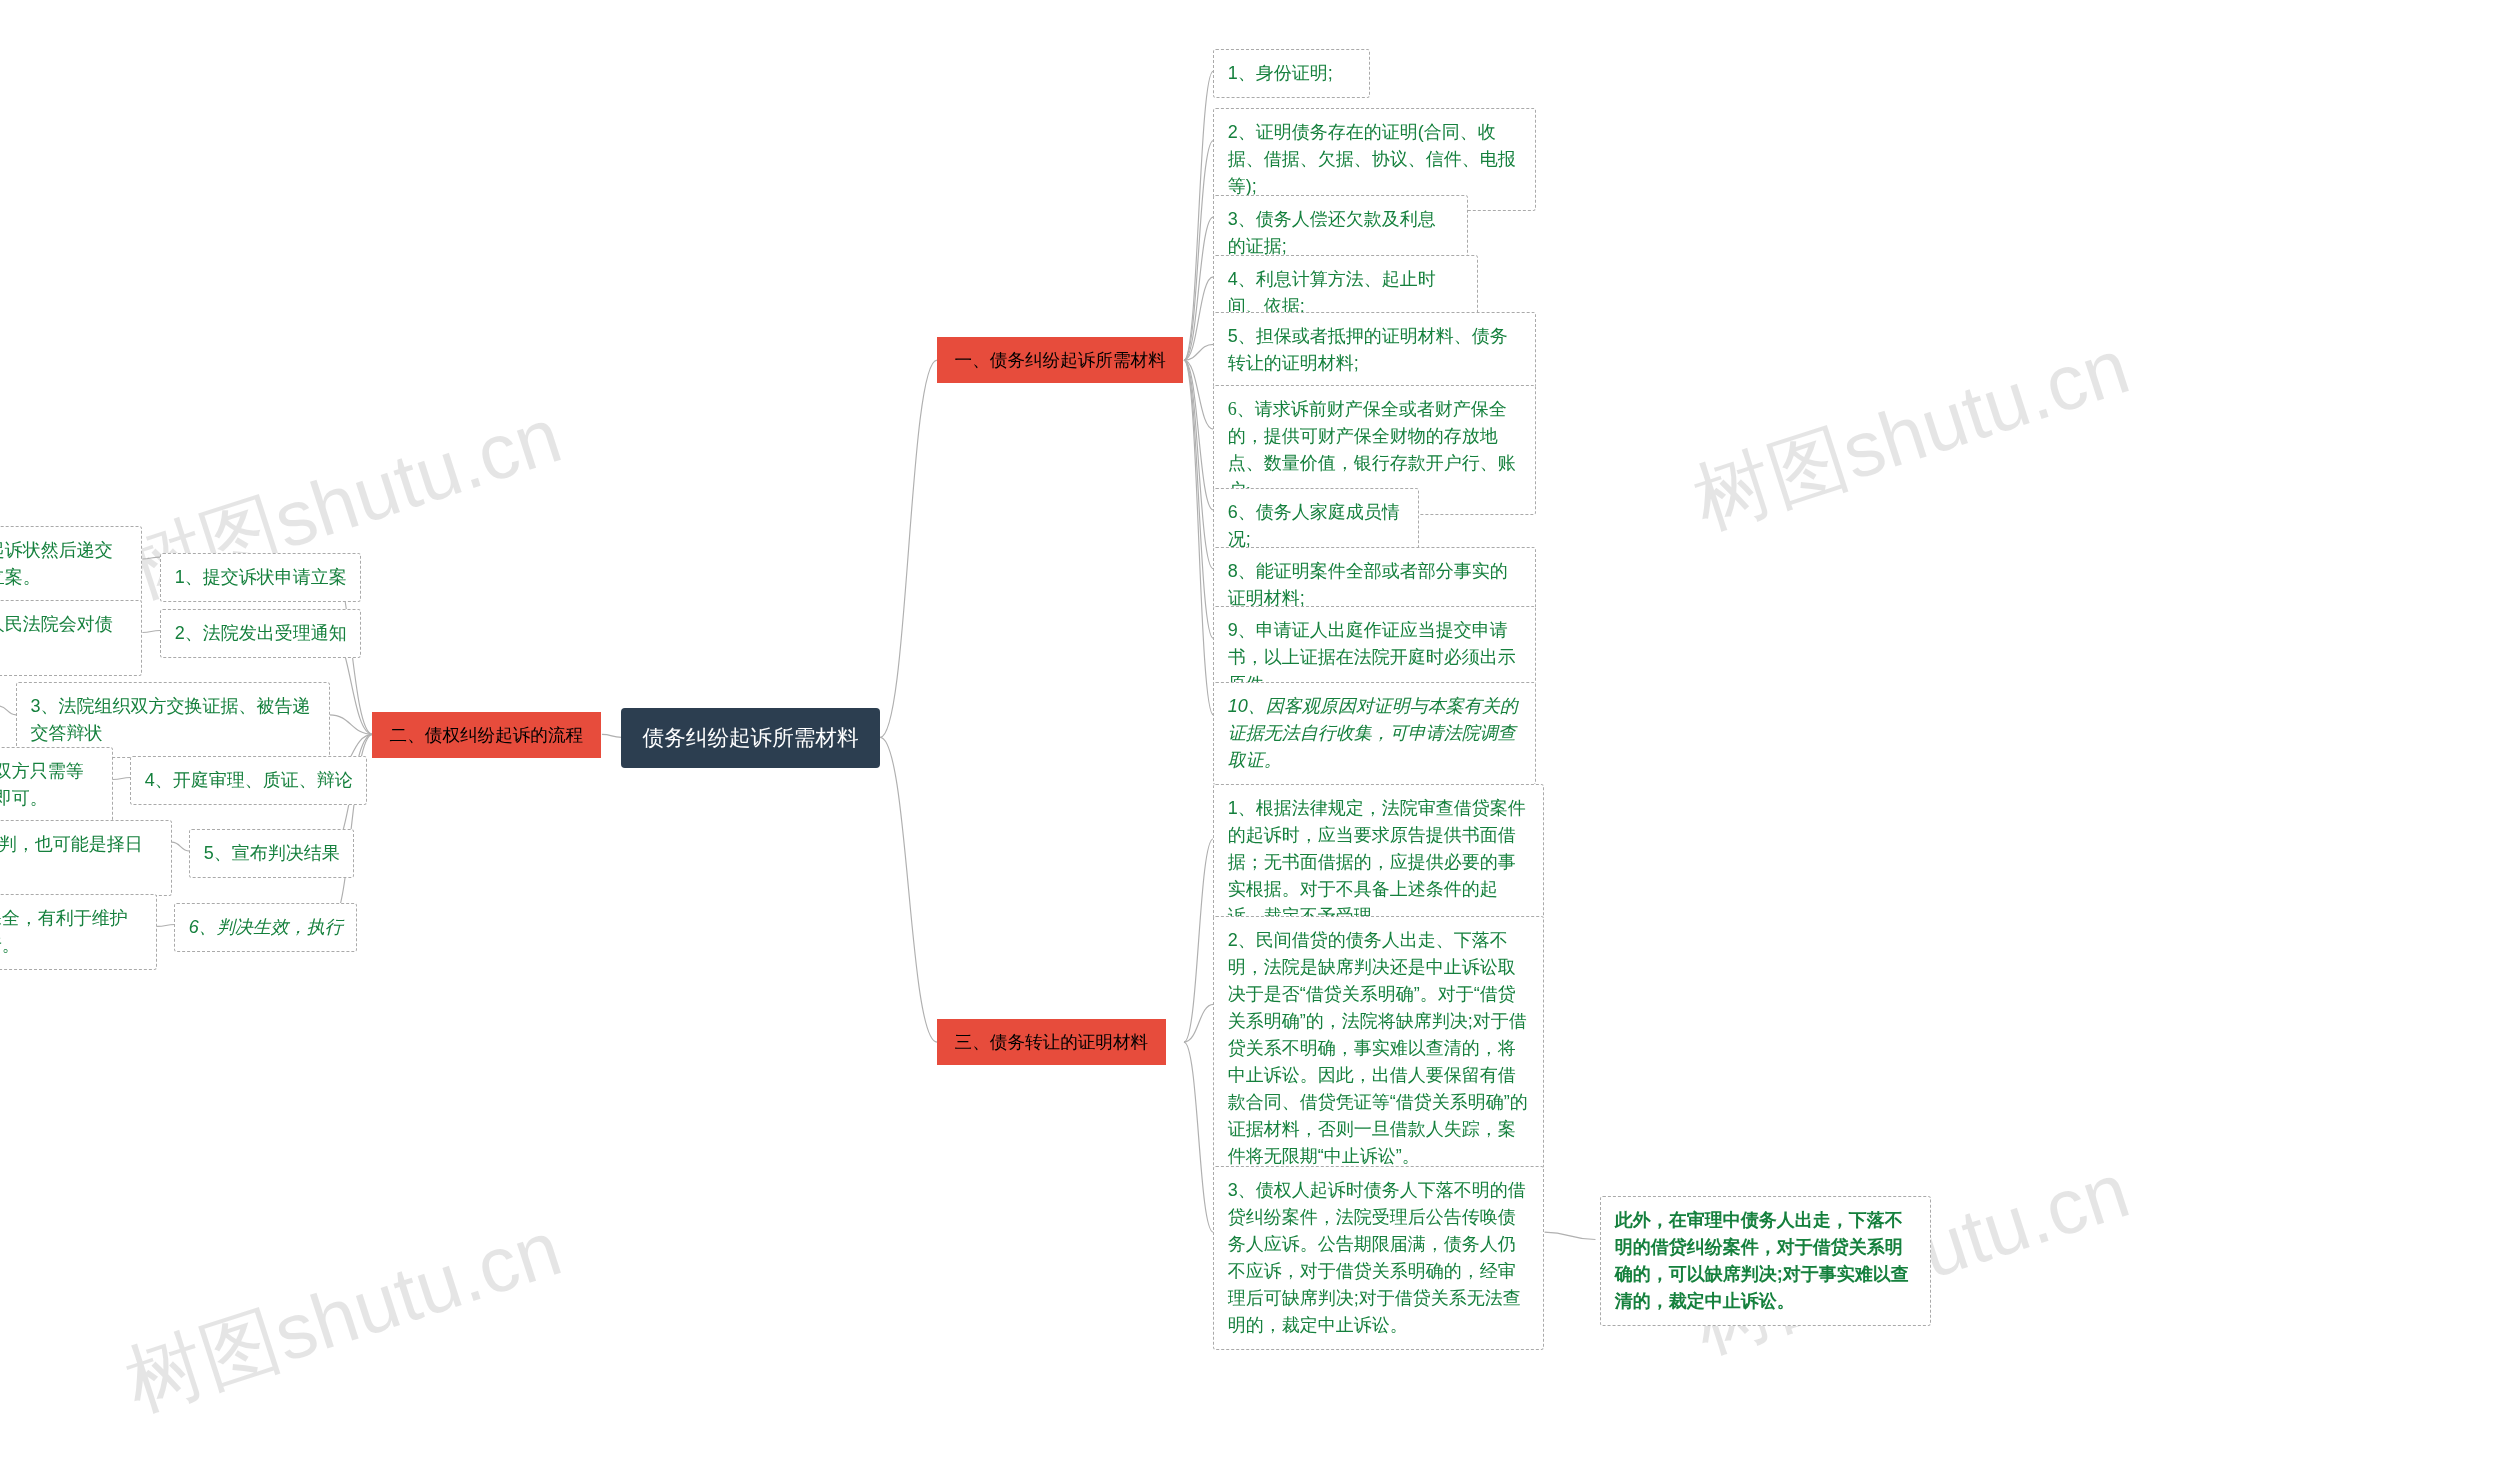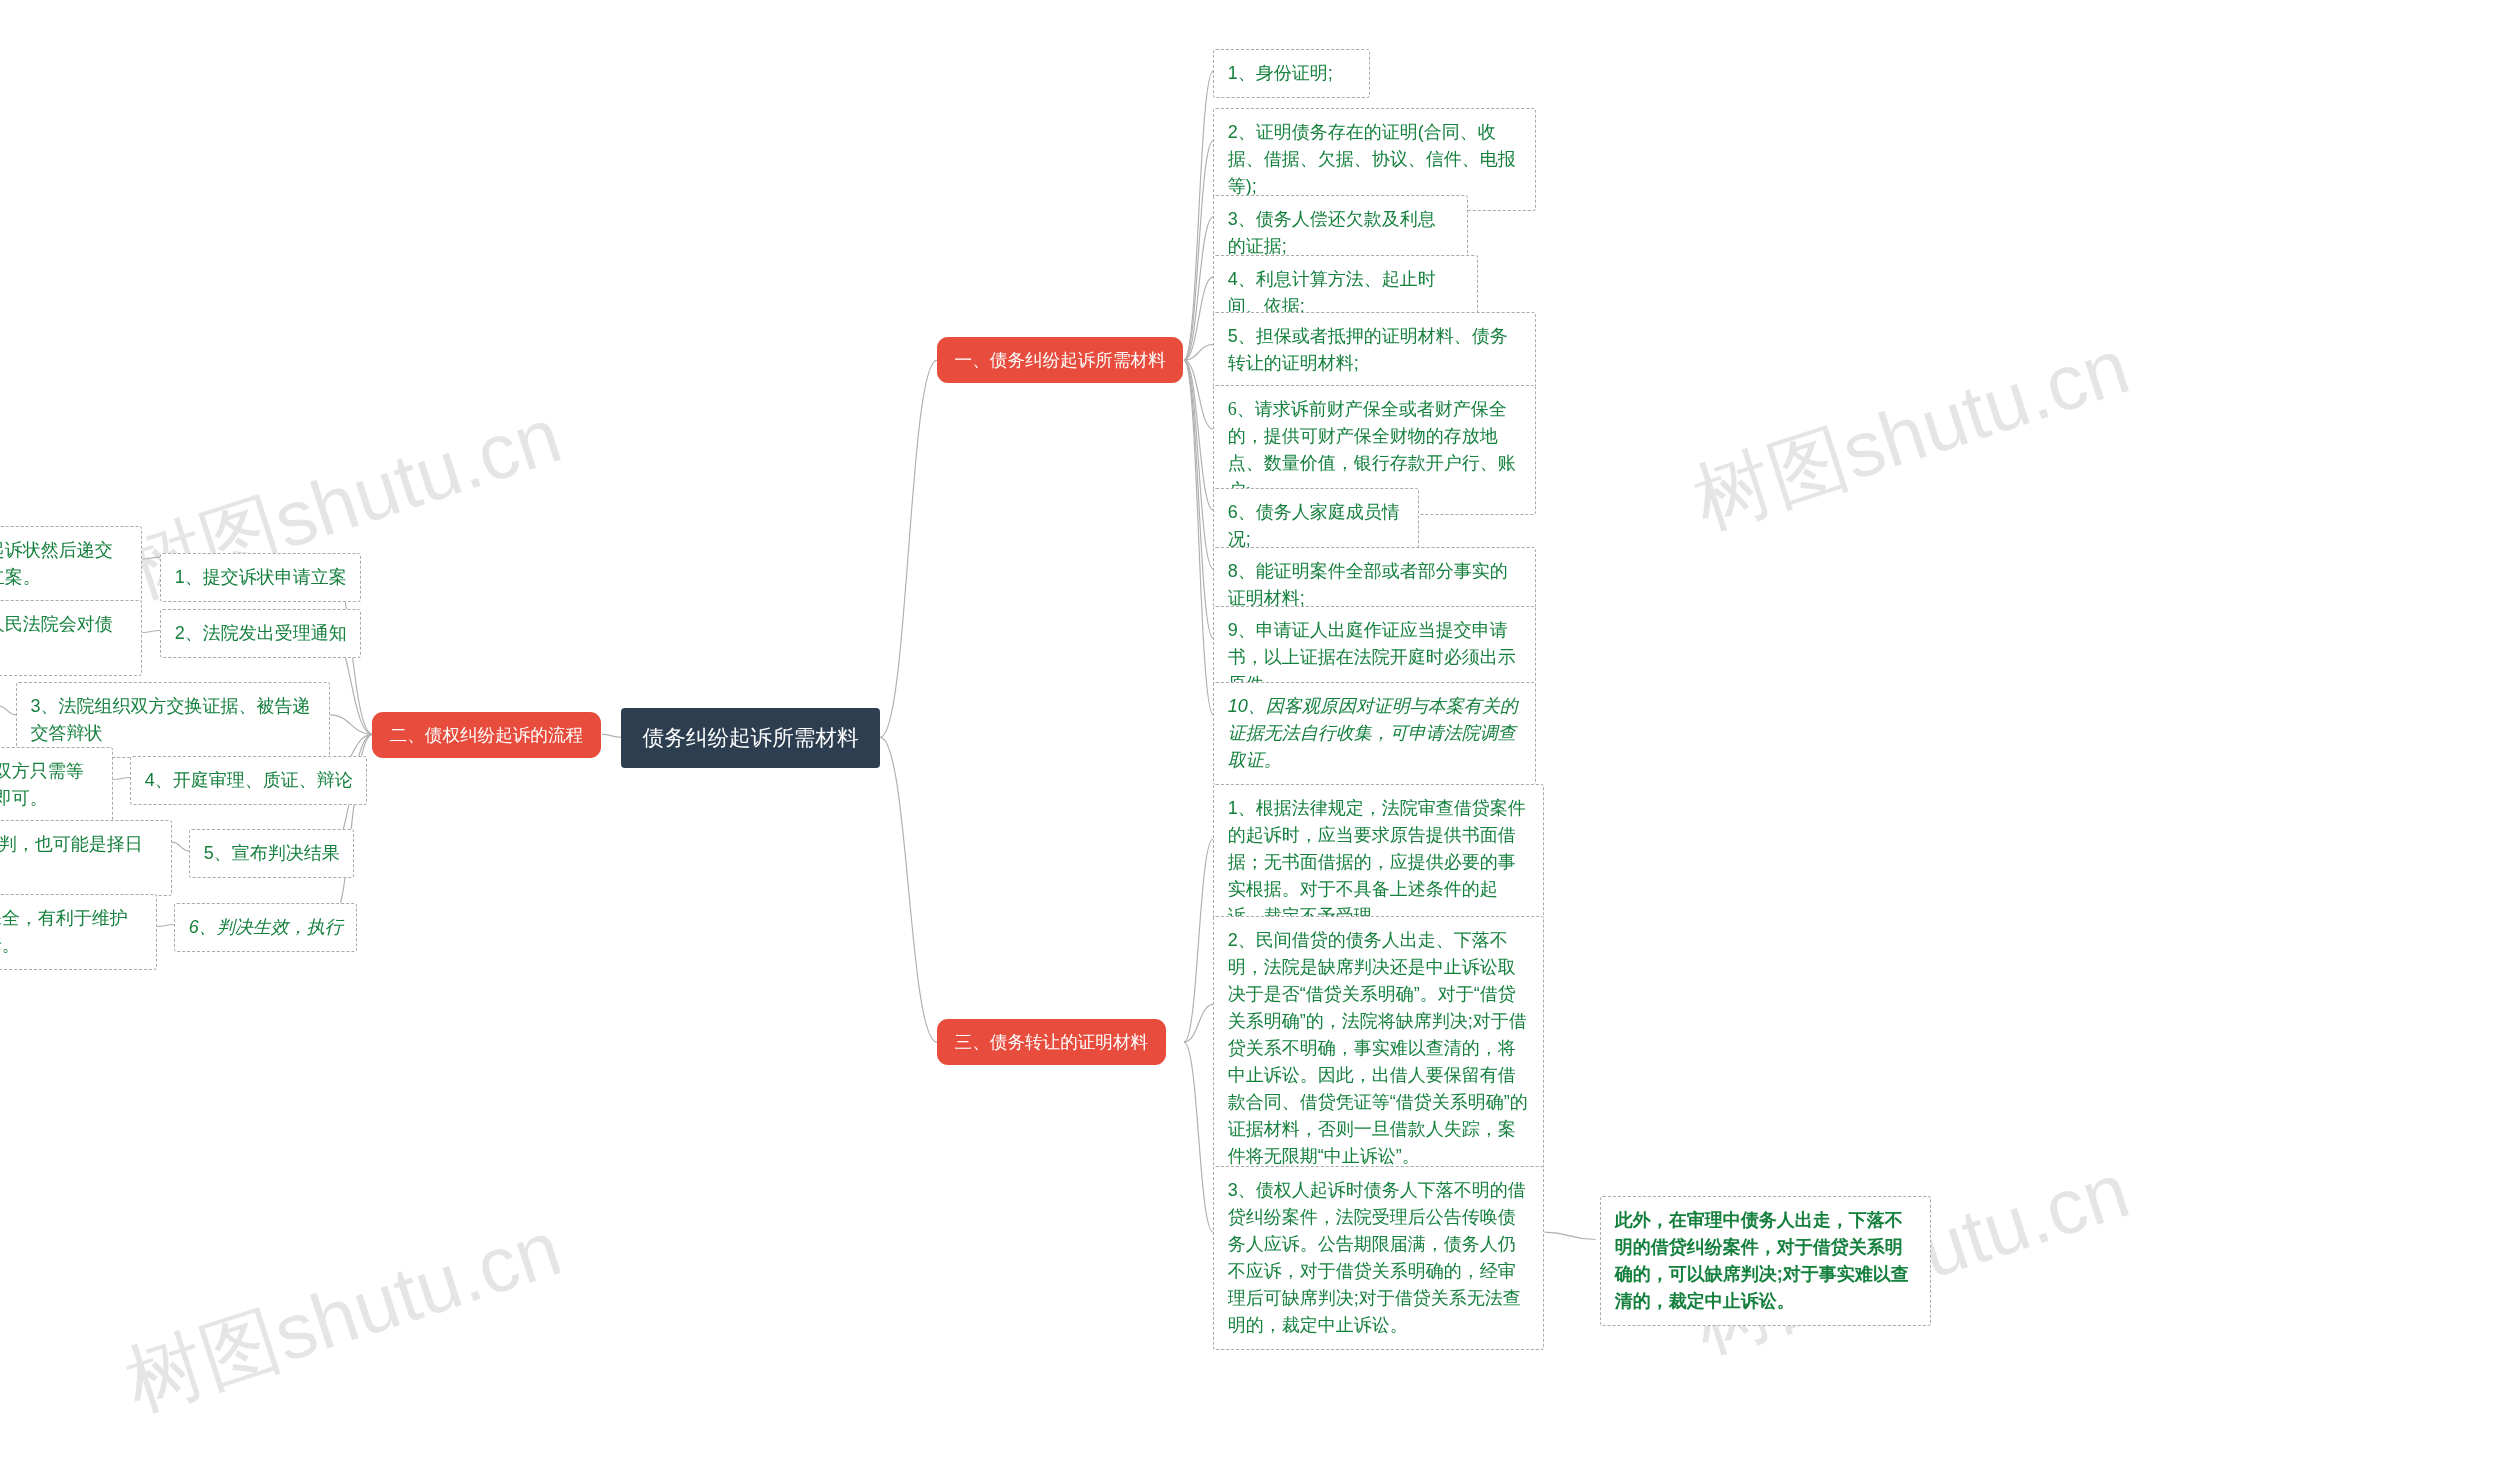--- a/index.html
+++ b/index.html
@@ -31,23 +31,23 @@
     background: #2c3e50;
     color: #ffffff;
     padding: 13.7px 21.6px;
     border-radius: 3.9px;
     font-size: 21.6px;
     text-align: left;
     white-space: nowrap;
   }
   .branch-node {
     background: #e74c3c;
-    color: #ffffff;
+    color: #000000;
     padding: 9.8px 17.6px;
-    border-radius: 11px;
+    border-radius: 0;
     font-size: 17.6px;
     white-space: nowrap;
   }
   .leaf-node {
     border: 1px dashed #aaaaaa;
     color: #15803d;
     padding: 9.8px 13.7px;
     border-radius: 2.9px;
     background: #ffffff;
     font-size: 18px;

